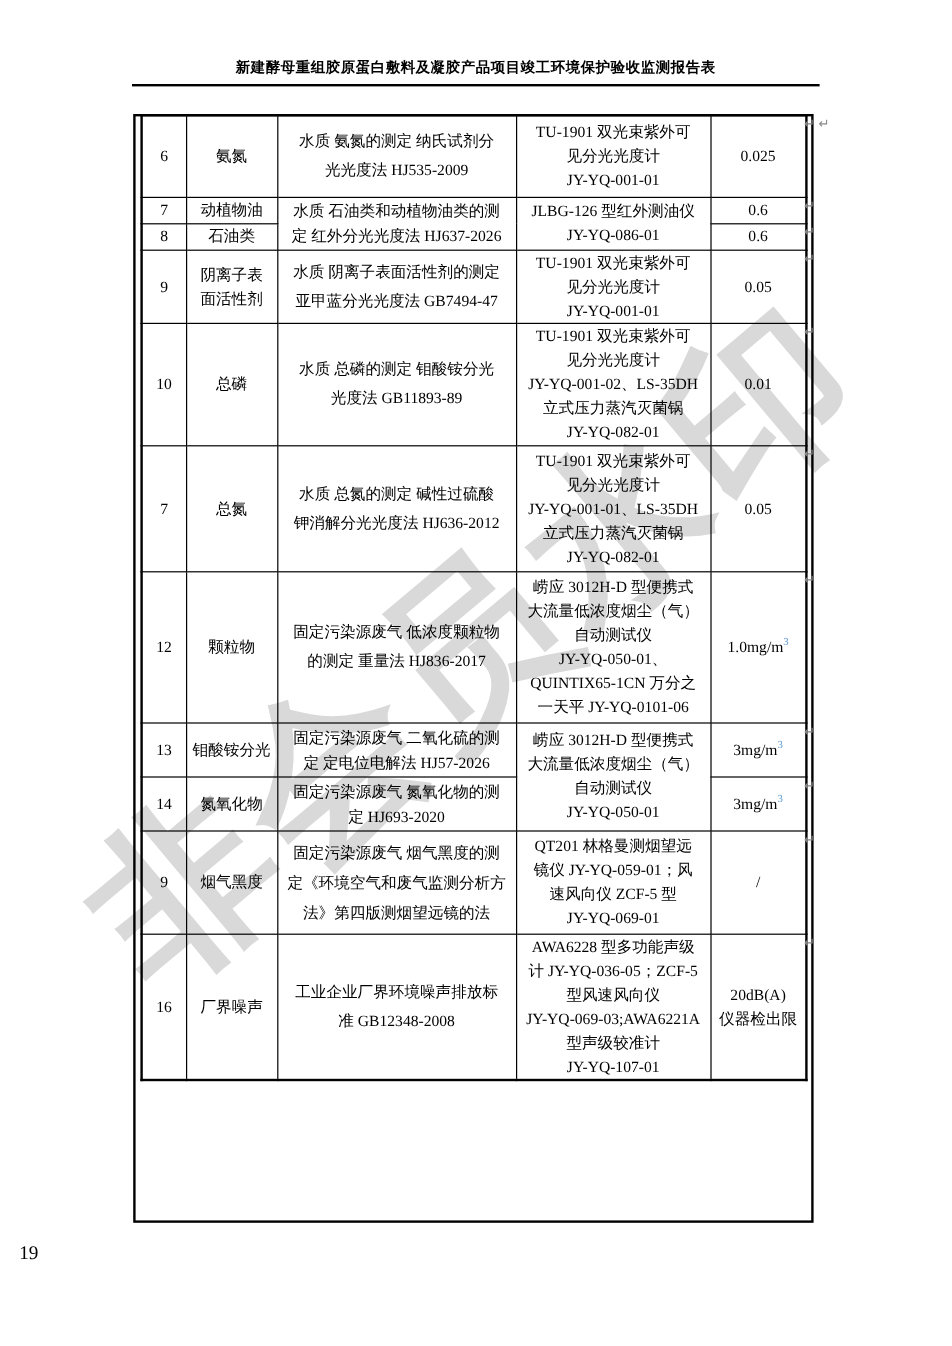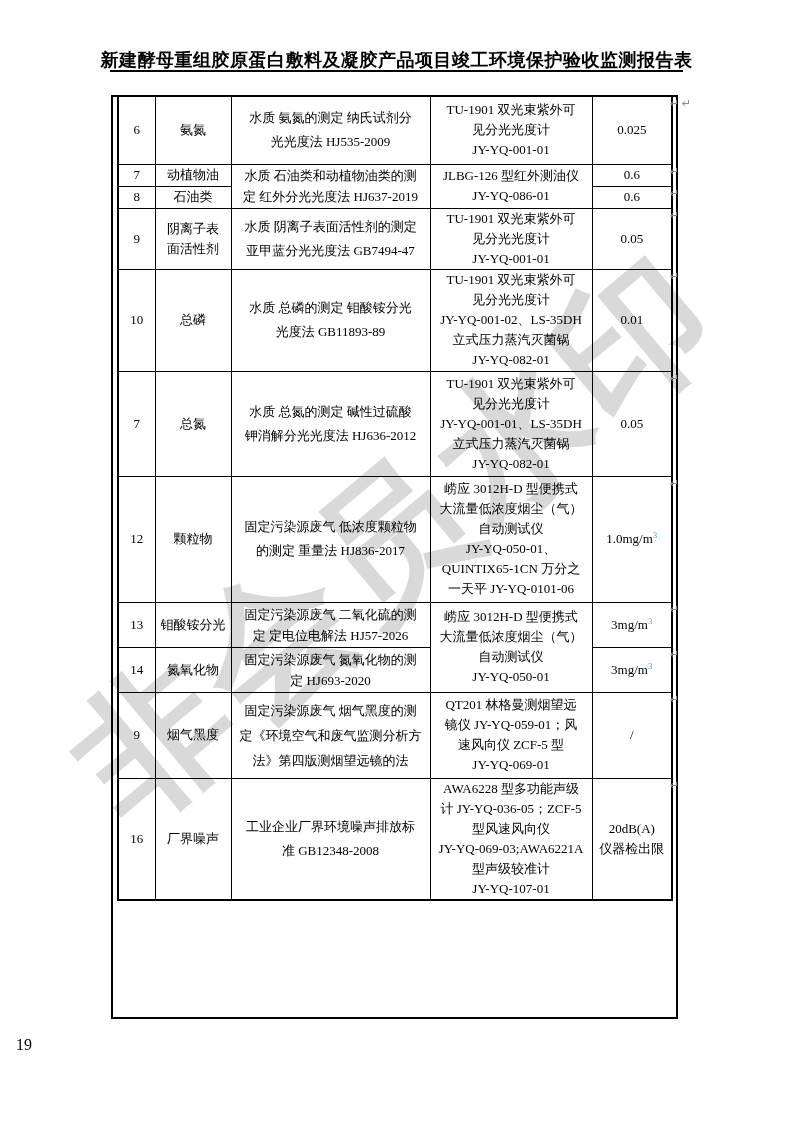--- a/index.html
+++ b/index.html
@@ -3,21 +3,21 @@
 <meta charset="utf-8">
 <style>
   html,body { margin:0; padding:0; background:#ffffff; }
   .page {
     position:relative; width:793px; height:1122px; background:#ffffff;
     font-family:"Liberation Serif","DejaVu Serif",serif; color:#000;
     overflow:hidden;
   }
   .doc-title {
     position:absolute; top:48px; left:0; width:100%;
-    text-align:center; font-weight:bold; font-size:18px; letter-spacing:0.5px;
+    text-align:center; font-weight:bold; font-size:12px; letter-spacing:0.5px;
     z-index:3;
   }
   .title-rule {
     position:absolute; top:70px; left:110px; width:573px; height:2px;
     background:#000; z-index:3;
   }
   .watermark {
     position:absolute; left:50%; top:540px; z-index:0;
     transform:translate(-50%,-50%) rotate(-40deg);
     font-size:150px; font-weight:bold; color:#d9d9d9;
@@ -80,21 +80,21 @@
 光光度法 HJ535-2009</td>
         <td class="c-inst">TU-1901 双光束紫外可
 见分光光度计
 JY-YQ-001-01</td>
         <td class="c-val">0.025</td>
       </tr>
       <tr style="height:22px">
         <td class="c-no">7</td>
         <td class="c-name">动植物油</td>
         <td class="c-meth" rowspan="2" style="line-height:21px">水质 石油类和动植物油类的测
-定 红外分光光度法 HJ637-2019</td>
+定 红外分光光度法 HJ637-2026</td>
         <td class="c-inst" rowspan="2">JLBG-126 型红外测油仪
 JY-YQ-086-01</td>
         <td class="c-val">0.6</td>
       </tr>
       <tr style="height:22px">
         <td class="c-no">8</td>
         <td class="c-name">石油类</td>
         <td class="c-val">0.6</td>
       </tr>
       <tr style="height:61px">

